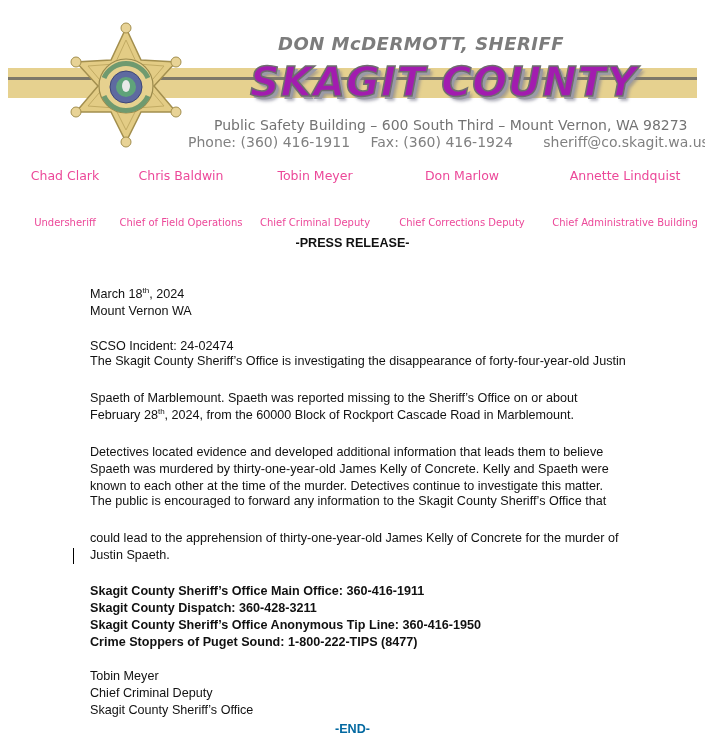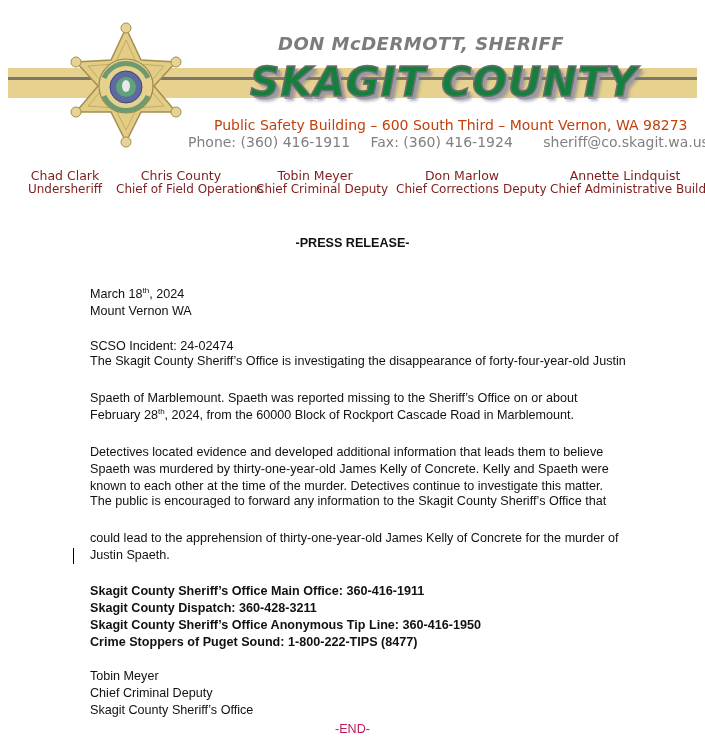--- a/index.html
+++ b/index.html
@@ -7,39 +7,39 @@
 
     
     .letterhead { position: absolute; left: 0; top: 0; width: 705px; height: 205px; }
     .band { position: absolute; left: 8px; top: 68px; width: 689px; height: 30px; background: #e6d18f; }
     .band-stripe { position: absolute; left: 8px; top: 77px; width: 689px; height: 3px; background: #7d7869; }
 
     .badge { position: absolute; left: 66px; top: 20px; width: 120px; height: 130px; }
 
     .sheriff-name { position: absolute; left: 278px; top: 33px; font-family: "DejaVu Sans", sans-serif; font-weight: bold; font-style: italic; font-size: 18px; color: #7c7c7c; letter-spacing: 0.5px; white-space: nowrap; }
 
-    .county-name { position: absolute; left: 250px; top: 58px; font-family: "DejaVu Sans", sans-serif; font-weight: bold; font-style: italic; font-size: 41px; letter-spacing: 1px; color: #15803d; white-space: nowrap;
+    .county-name { position: absolute; left: 250px; top: 58px; font-family: "DejaVu Sans", sans-serif; font-weight: bold; font-style: italic; font-size: 41px; letter-spacing: 1px; color: #a21caf; white-space: nowrap;
       -webkit-text-stroke: 1.5px #6e6e6e;
       text-shadow: 3px 3px 0 #9a9aa6, 5px 5px 3px rgba(120,120,140,0.55); }
 
-    .address { position: absolute; left: 214px; top: 117px; font-family: "DejaVu Sans", sans-serif; font-size: 14px; color: #c2410c; white-space: nowrap; }
+    .address { position: absolute; left: 214px; top: 117px; font-family: "DejaVu Sans", sans-serif; font-size: 14px; color: #737373; white-space: nowrap; }
     .contact-line { position: absolute; left: 188px; top: 134px; font-family: "DejaVu Sans", sans-serif; font-size: 14px; color: #808080; white-space: nowrap; }
     .contact-line span { display: inline-block; }
     .contact-line .fax { margin-left: 16px; }
     .contact-line .email { margin-left: 26px; }
 
-    .staff { position: absolute; top: 169px; text-align: center; font-family: "DejaVu Sans", sans-serif; color: #7f1d1d; white-space: nowrap; }
+    .staff { position: absolute; top: 169px; text-align: center; font-family: "DejaVu Sans", sans-serif; color: #ec4899; white-space: nowrap; }
     .staff .staff-name { font-size: 12.5px; line-height: 14px; display: block; }
-    .staff .staff-title { font-size: 12px; line-height: 12px; display: block; }
+    .staff .staff-title { font-size: 10px; line-height: 12px; display: block; margin-top: 34px; }
 
     
     .doc { position: absolute; left: 73px; top: 0; width: 600px; font-family: "Liberation Sans", sans-serif; font-size: 12.6px; color: #111; }
     .doc p { margin: 17px; position: absolute; left: 0; white-space: nowrap; line-height: 17.2px; }
     .center-title { position: absolute; top: 236px; left: 0; width: 705px; text-align: center; font-family: "Liberation Sans", sans-serif; font-weight: bold; font-size: 12.6px; color: #111; }
-    .end-mark { position: absolute; top: 722px; left: 0; width: 705px; text-align: center; font-family: "Liberation Sans", sans-serif; font-weight: normal; font-size: 12.6px; color: #be185d; }
+    .end-mark { position: absolute; top: 722px; left: 0; width: 705px; text-align: center; font-family: "Liberation Sans", sans-serif; font-weight: bold; font-size: 12.6px; color: #0369a1; }
     sup { font-size: 8px; vertical-align: 0; position: relative; top: -5px; }
     .bold { font-weight: bold; text-align: center; }
     .cursor { position: absolute; left: 73px; top: 548px; width: 1px; height: 16px; background: #000; }
   </style>
 </head>
 <body>
 
 <div class="letterhead">
   <div class="band"></div>
   <div class="band-stripe"></div>
@@ -73,21 +73,21 @@
     <span>Phone: (360) 416-1911</span>
     <span class="fax">Fax: (360) 416-1924</span>
     <span class="email">sheriff@co.skagit.wa.us</span>
   </div>
 
   <div class="staff" style="left:22px; width:86px;">
     <span class="staff-name">Chad Clark</span>
     <span class="staff-title">Undersheriff</span>
   </div>
   <div class="staff" style="left:116px; width:130px;">
-    <span class="staff-name">Chris County</span>
+    <span class="staff-name">Chris Baldwin</span>
     <span class="staff-title">Chief of Field Operations</span>
   </div>
   <div class="staff" style="left:256px; width:118px;">
     <span class="staff-name">Tobin Meyer</span>
     <span class="staff-title">Chief Criminal Deputy</span>
   </div>
   <div class="staff" style="left:396px; width:132px;">
     <span class="staff-name">Don Marlow</span>
     <span class="staff-title">Chief Corrections Deputy</span>
   </div>

